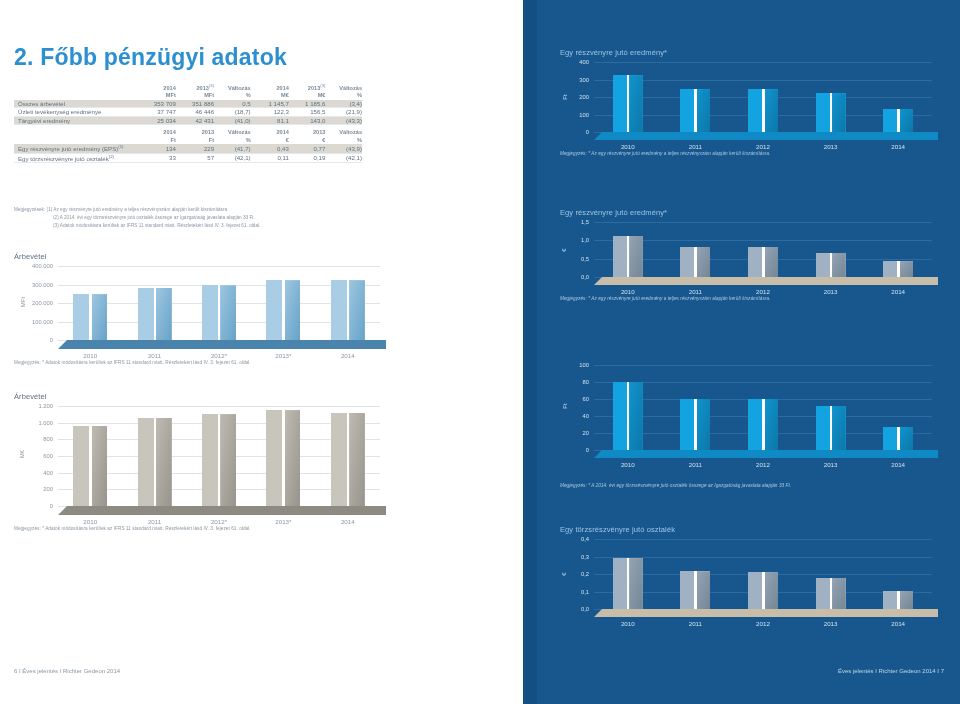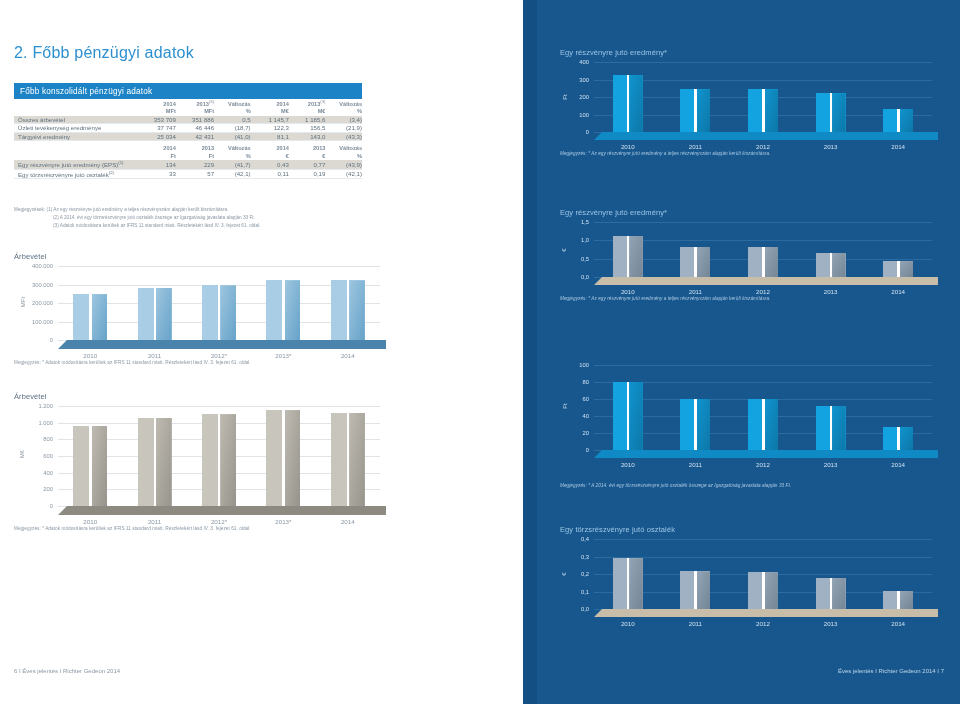--- a/index.html
+++ b/index.html
@@ -19,21 +19,21 @@
   .navy-edge {
     position: absolute; left: 523px; top: 0; width: 14px; height: 704px;
     background: #134f82;
   }
 
   
   .left-col { position: absolute; left: 0; top: 0; width: 523px; height: 704px; }
 
   .doc-title {
     position: absolute; left: 14px; top: 44px;
-    font-size: 16px; color: #2c8fd0; font-weight: 400; letter-spacing: .2px;
+    font-size: 23px; color: #2c8fd0; font-weight: 700; letter-spacing: .2px;
   }
 
   
   .tbl-wrap { position: absolute; left: 14px; top: 83px; width: 348px; }
   .tbl-head-bar {
     background: #1c84c6; color: #ffffff;
     font-size: 8.2px; padding: 3.5px 6px; letter-spacing: .2px;
   }
   table.fin { width: 100%; border-collapse: collapse; table-layout: fixed; }
   table.fin td, table.fin th { padding: 0; }
@@ -147,21 +147,20 @@
 <div class="page">
 
   <div class="navy-panel"></div>
   <div class="navy-edge"></div>
 
   <div class="left-col">
 
     <div class="doc-title">2. Főbb pénzügyi adatok</div>
 
     <div class="tbl-wrap">
-      <div class="tbl-head-bar">Főbb konszolidált pénzügyi adatok</div>
       <table class="fin">
         <colgroup>
           <col style="width:35.5%">
             <col style="width:11%">
             <col style="width:11%">
             <col style="width:10.5%">
           <col style="width:11%">
             <col style="width:10.5%">
             <col style="width:10.5%">
         </colgroup>

